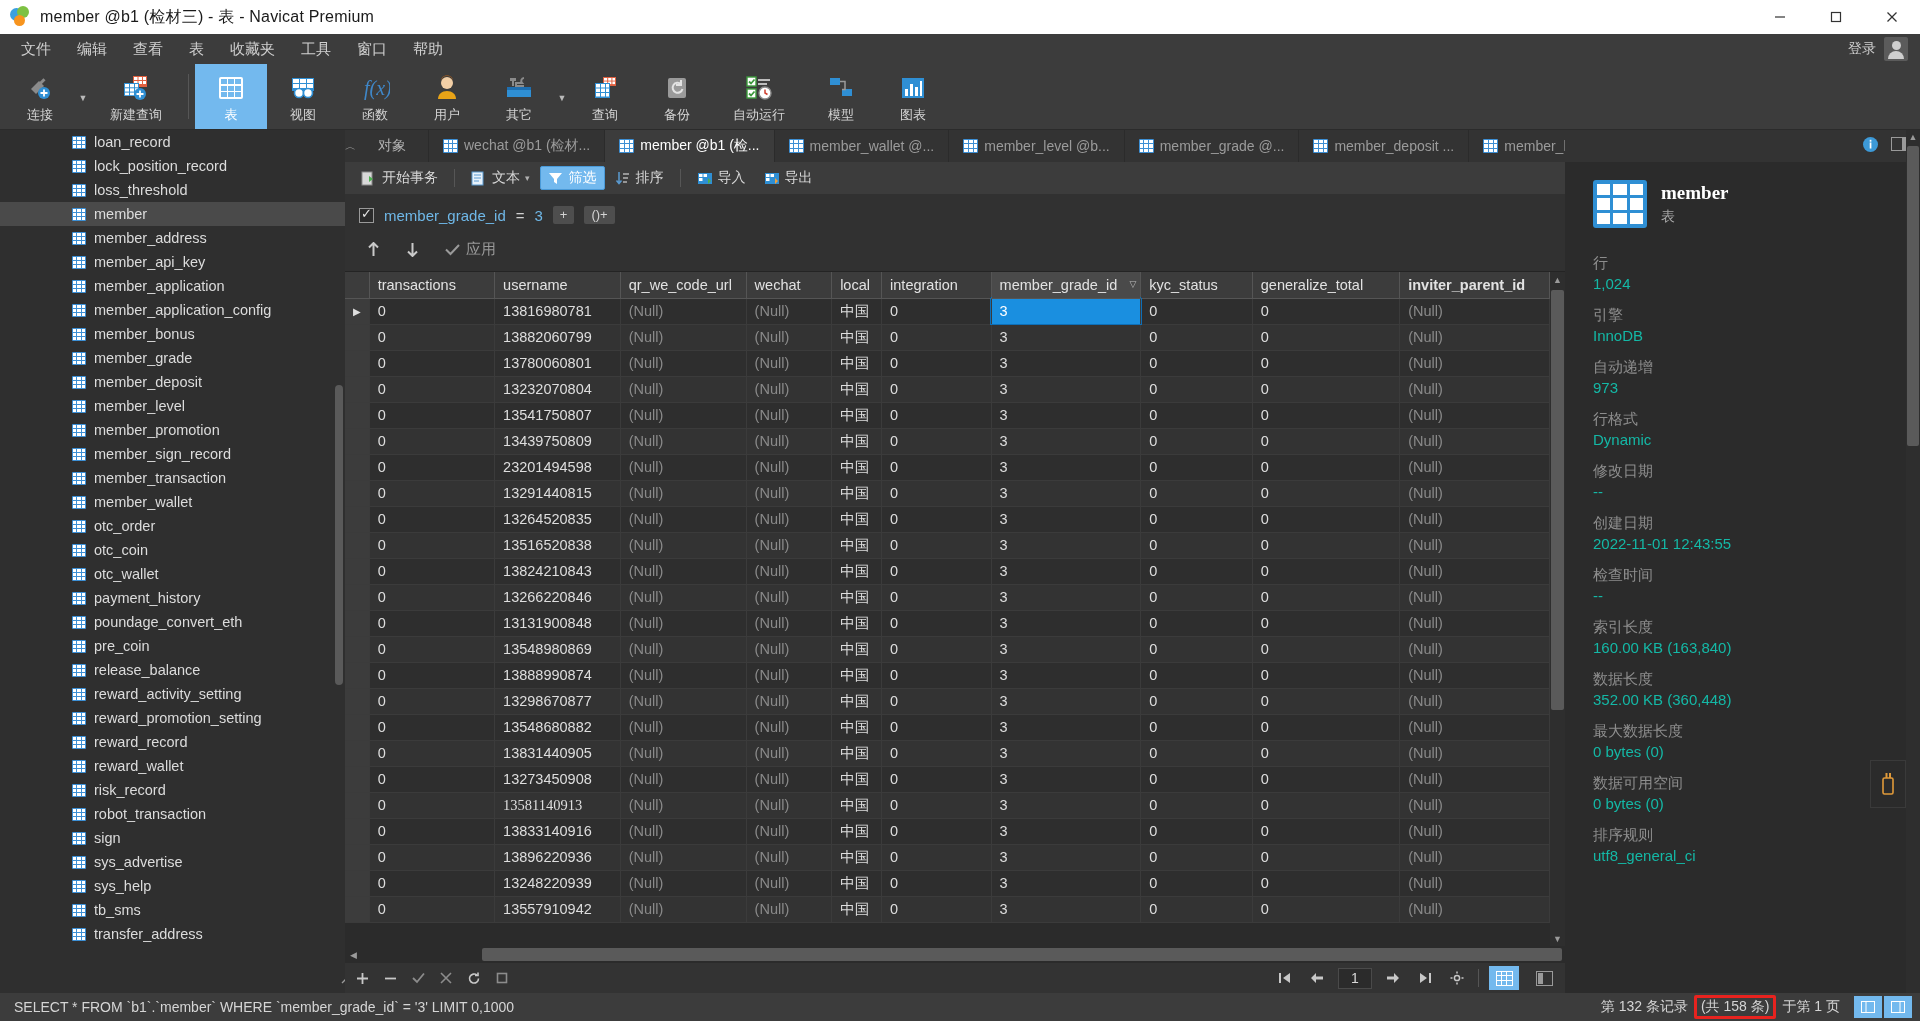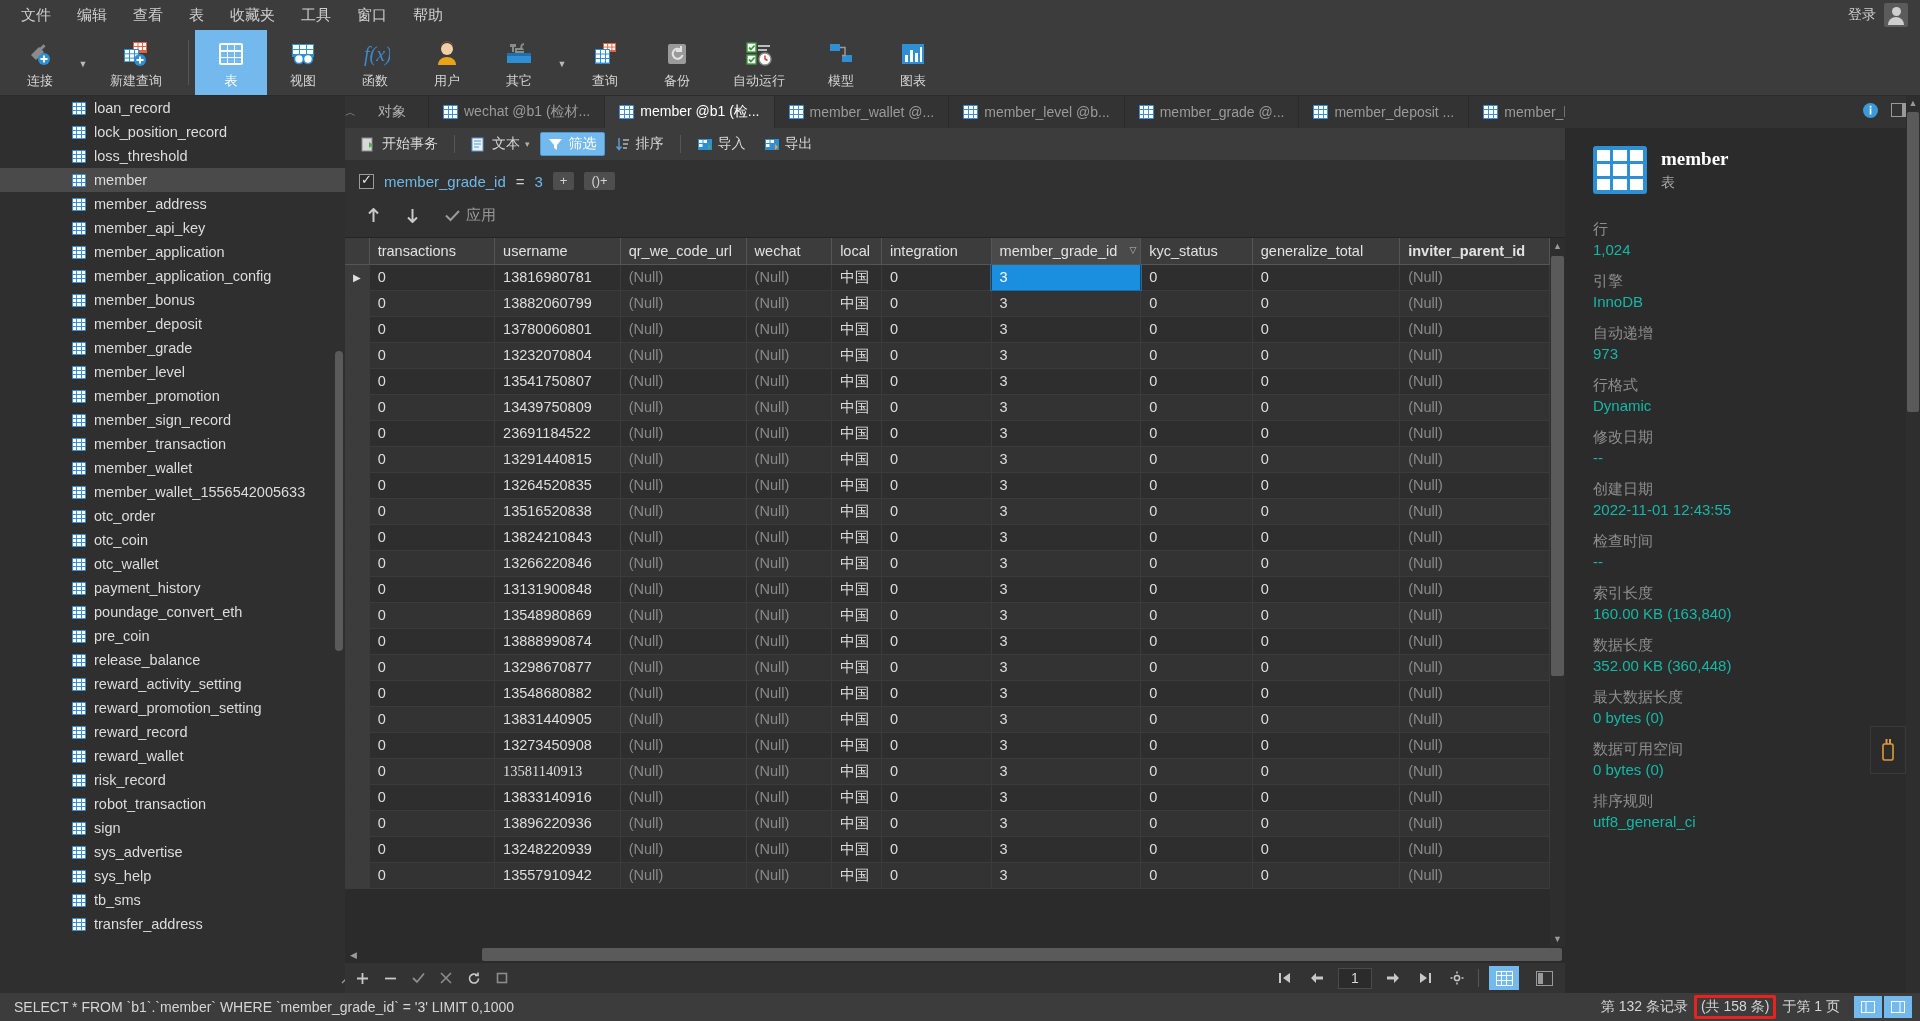--- a/index.html
+++ b/index.html
@@ -174,20 +174,46 @@
   .status-sql { white-space: nowrap; overflow: hidden; }
   .status-right { margin-left: auto; display: flex; align-items: center; gap: 14px; padding-right: 8px; }
   .redbox { border: 3px solid #e8231f; border-radius: 2px; padding: 0 4px; }
   .sv-toggle { width: 28px; height: 22px; background: #73b9ee; display: flex; align-items: center; justify-content: center; }
 </style>
 </head>
 <body>
 
 <div class="app">
 
+  <div class="titlebar">
+    <div class="logo">
+      <div class="c1"></div>
+        <div class="c2"></div>
+        <div class="c3"></div>
+    </div>
+    <div class="title">member @b1 (检材三) - 表 - Navicat Premium</div>
+    <div class="win-btns">
+      <div class="win-btn">
+        <svg width="12" height="12">
+            <line x1="1" y1="6" x2="11" y2="6" stroke="#333" stroke-width="1.2"></line>
+          </svg>
+      </div>
+      <div class="win-btn">
+        <svg width="12" height="12">
+            <rect x="1.5" y="1.5" width="9" height="9" fill="none" stroke="#333" stroke-width="1.2"></rect>
+          </svg>
+      </div>
+      <div class="win-btn close">
+        <svg width="12" height="12">
+            <line x1="1.5" y1="1.5" x2="10.5" y2="10.5" stroke="#333" stroke-width="1.3"></line>
+            <line x1="10.5" y1="1.5" x2="1.5" y2="10.5" stroke="#333" stroke-width="1.3"></line>
+          </svg>
+      </div>
+    </div>
+  </div>
 
   <div class="menubar">
     <div class="mi">文件</div>
     <div class="mi">编辑</div>
     <div class="mi">查看</div>
     <div class="mi">表</div>
     <div class="mi">收藏夹</div>
     <div class="mi">工具</div>
     <div class="mi">窗口</div>
     <div class="mi">帮助</div>
@@ -530,48 +556,48 @@
               <i></i>
               <i></i>
               <i></i>
               <i></i>
               <i></i>
               <i></i>
               <i></i>
               <i></i>
               <i></i>
             </span>
+            <span>member_grade</span>
+          </div>
+          <div class="tl-item">
+            <span class="tl-ic">
+              <i></i>
+              <i></i>
+              <i></i>
+              <i></i>
+              <i></i>
+              <i></i>
+              <i></i>
+              <i></i>
+              <i></i>
+            </span>
             <span>member_deposit</span>
           </div>
           <div class="tl-item">
             <span class="tl-ic">
               <i></i>
               <i></i>
               <i></i>
               <i></i>
               <i></i>
               <i></i>
               <i></i>
               <i></i>
               <i></i>
             </span>
-            <span>member_grade</span>
-          </div>
-          <div class="tl-item">
-            <span class="tl-ic">
-              <i></i>
-              <i></i>
-              <i></i>
-              <i></i>
-              <i></i>
-              <i></i>
-              <i></i>
-              <i></i>
-              <i></i>
-            </span>
             <span>member_level</span>
           </div>
           <div class="tl-item">
             <span class="tl-ic">
               <i></i>
               <i></i>
               <i></i>
               <i></i>
               <i></i>
               <i></i>
@@ -615,34 +641,20 @@
               <i></i>
               <i></i>
               <i></i>
               <i></i>
               <i></i>
               <i></i>
               <i></i>
               <i></i>
             </span>
             <span>member_wallet</span>
-          </div>
-          <div class="tl-item">
-            <span class="tl-ic">
-              <i></i>
-              <i></i>
-              <i></i>
-              <i></i>
-              <i></i>
-              <i></i>
-              <i></i>
-              <i></i>
-              <i></i>
-            </span>
-            <span>member_wallet_1556542005633</span>
           </div>
           <div class="tl-item">
             <span class="tl-ic">
               <i></i>
               <i></i>
               <i></i>
               <i></i>
               <i></i>
               <i></i>
               <i></i>
@@ -1219,21 +1231,21 @@
                   <td style="width: 50px;">中国</td>
                   <td style="width: 110px;">0</td>
                   <td style="width: 150px;">3</td>
                   <td style="width: 112px;">0</td>
                   <td style="width: 148px;">0</td>
                   <td class="null" style="width: 150px;">(Null)</td>
                 </tr>
                 <tr class="even">
                   <td class="rowmark"></td>
                   <td style="width: 126px;">0</td>
-                  <td style="width: 126px;">23691184522</td>
+                  <td style="width: 126px;">23201494598</td>
                   <td class="null" style="width: 126px;">(Null)</td>
                   <td class="null" style="width: 86px;">(Null)</td>
                   <td style="width: 50px;">中国</td>
                   <td style="width: 110px;">0</td>
                   <td style="width: 150px;">3</td>
                   <td style="width: 112px;">0</td>
                   <td style="width: 148px;">0</td>
                   <td class="null" style="width: 150px;">(Null)</td>
                 </tr>
                 <tr class="odd">

